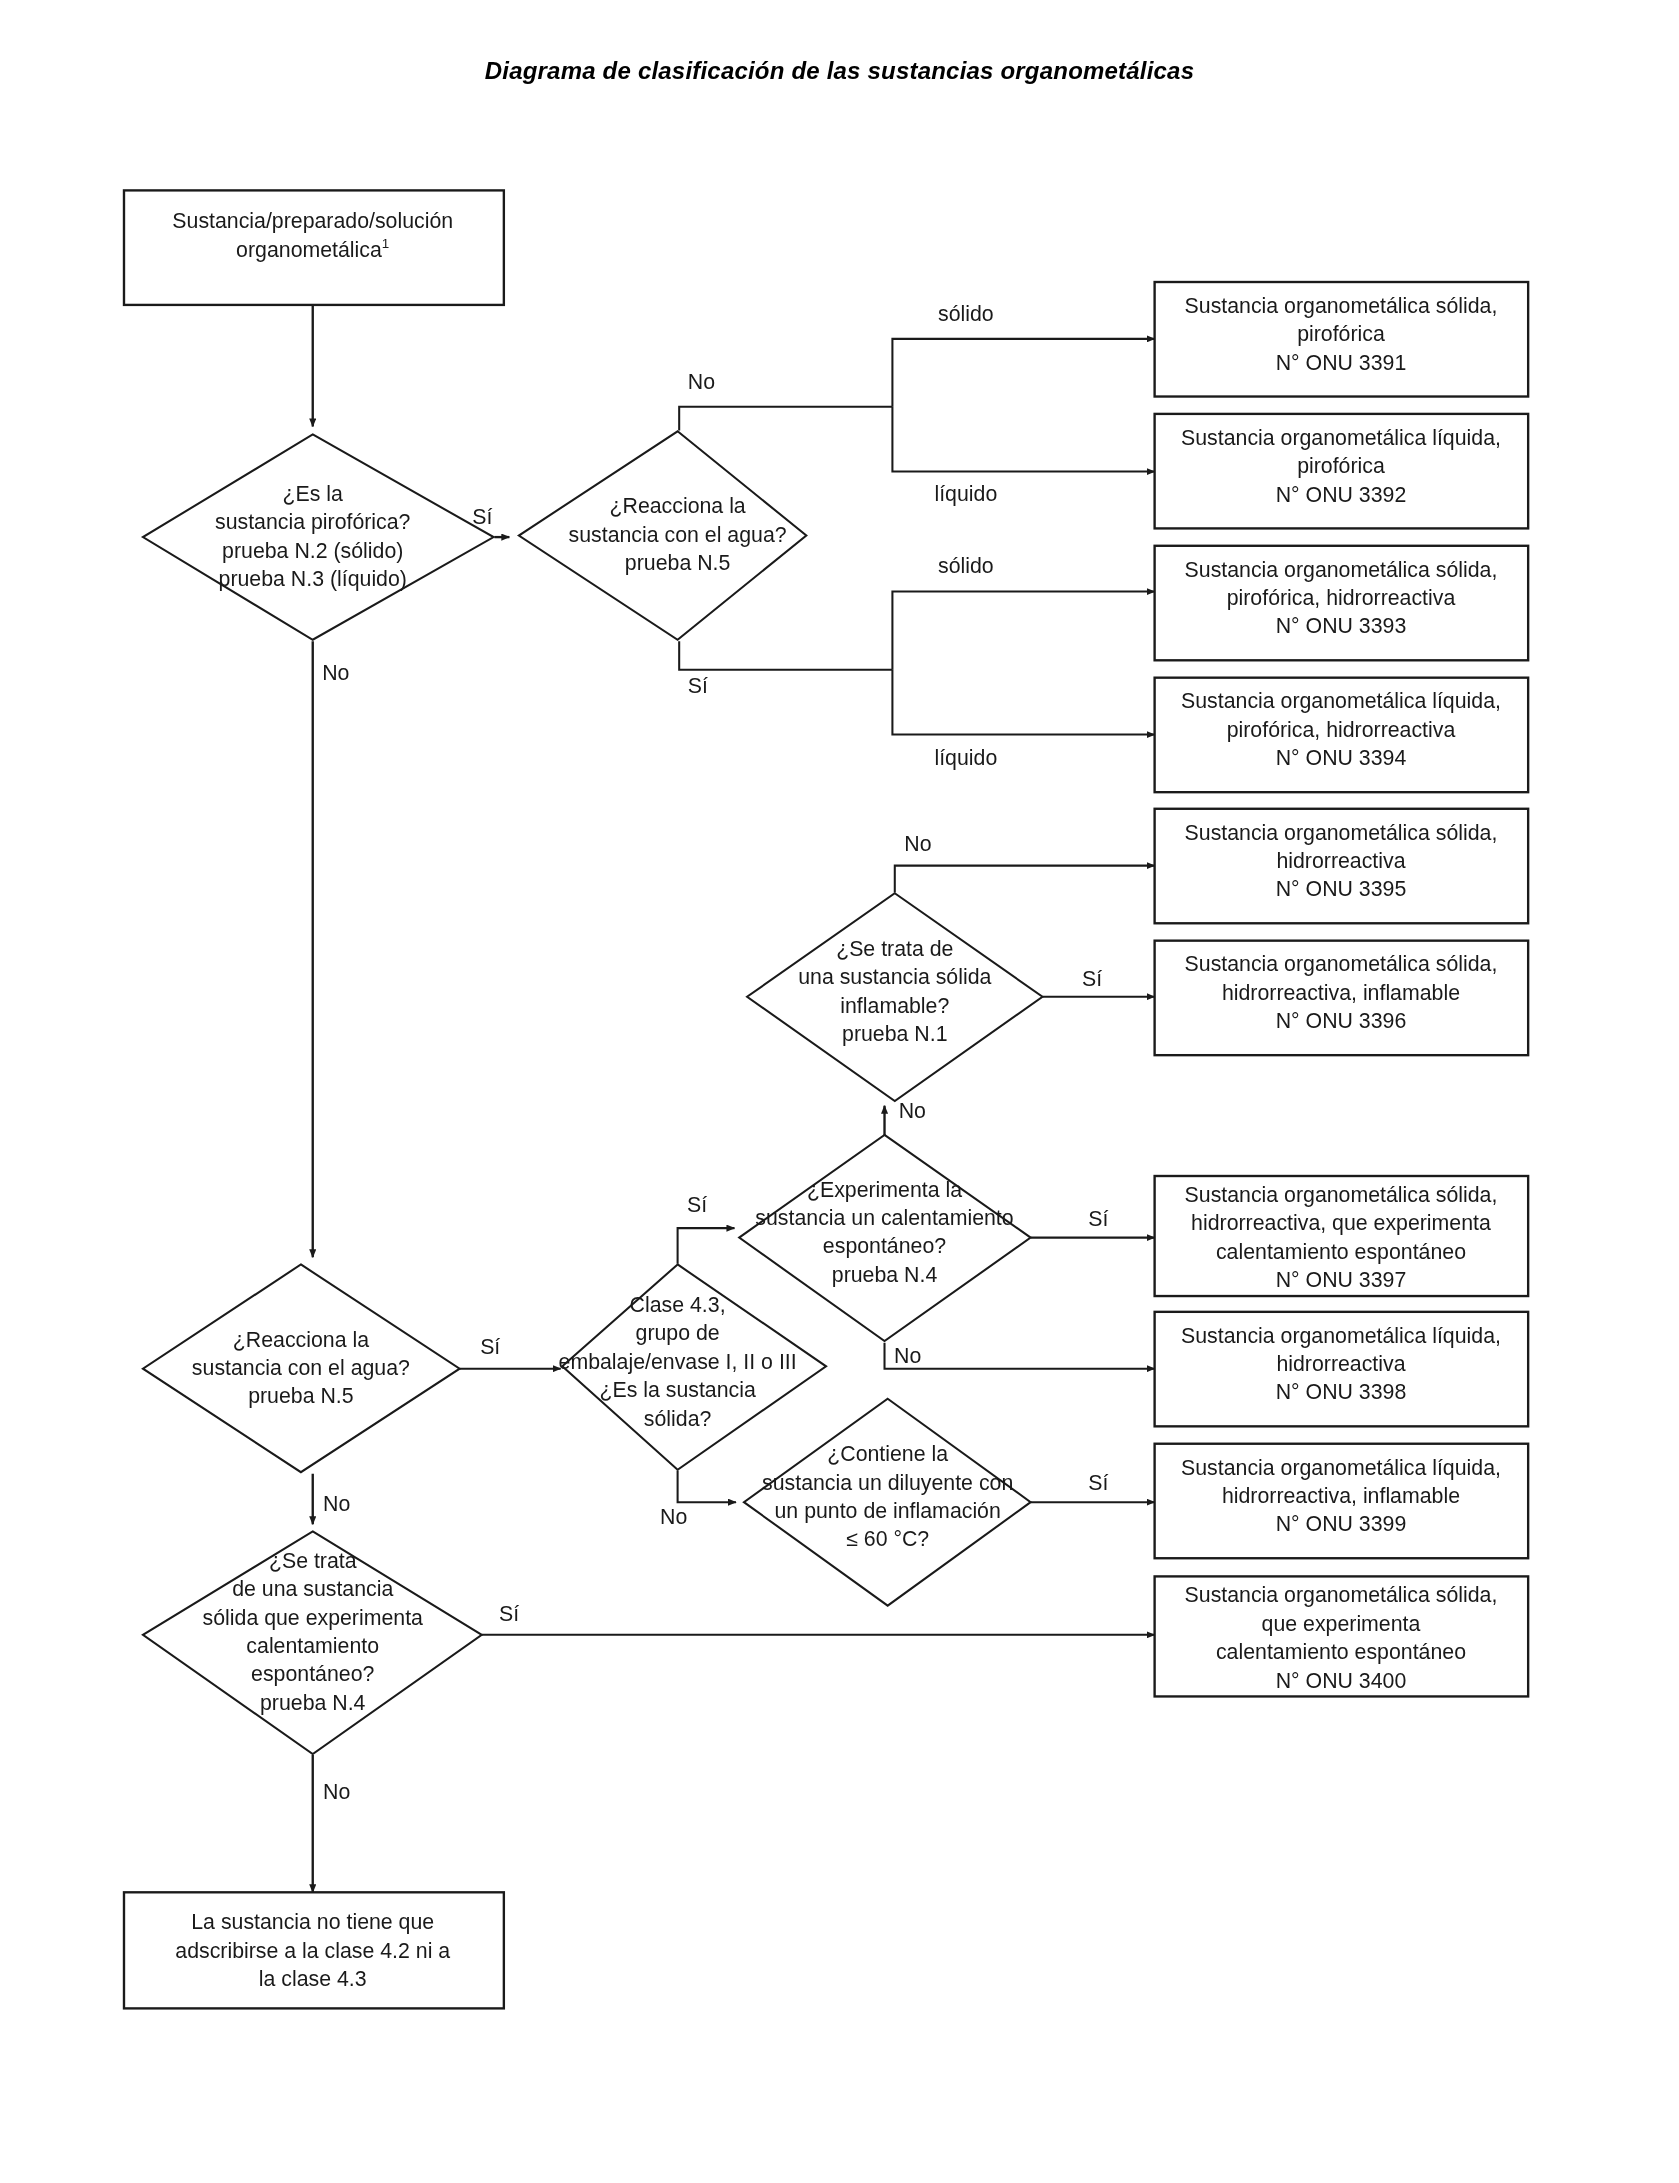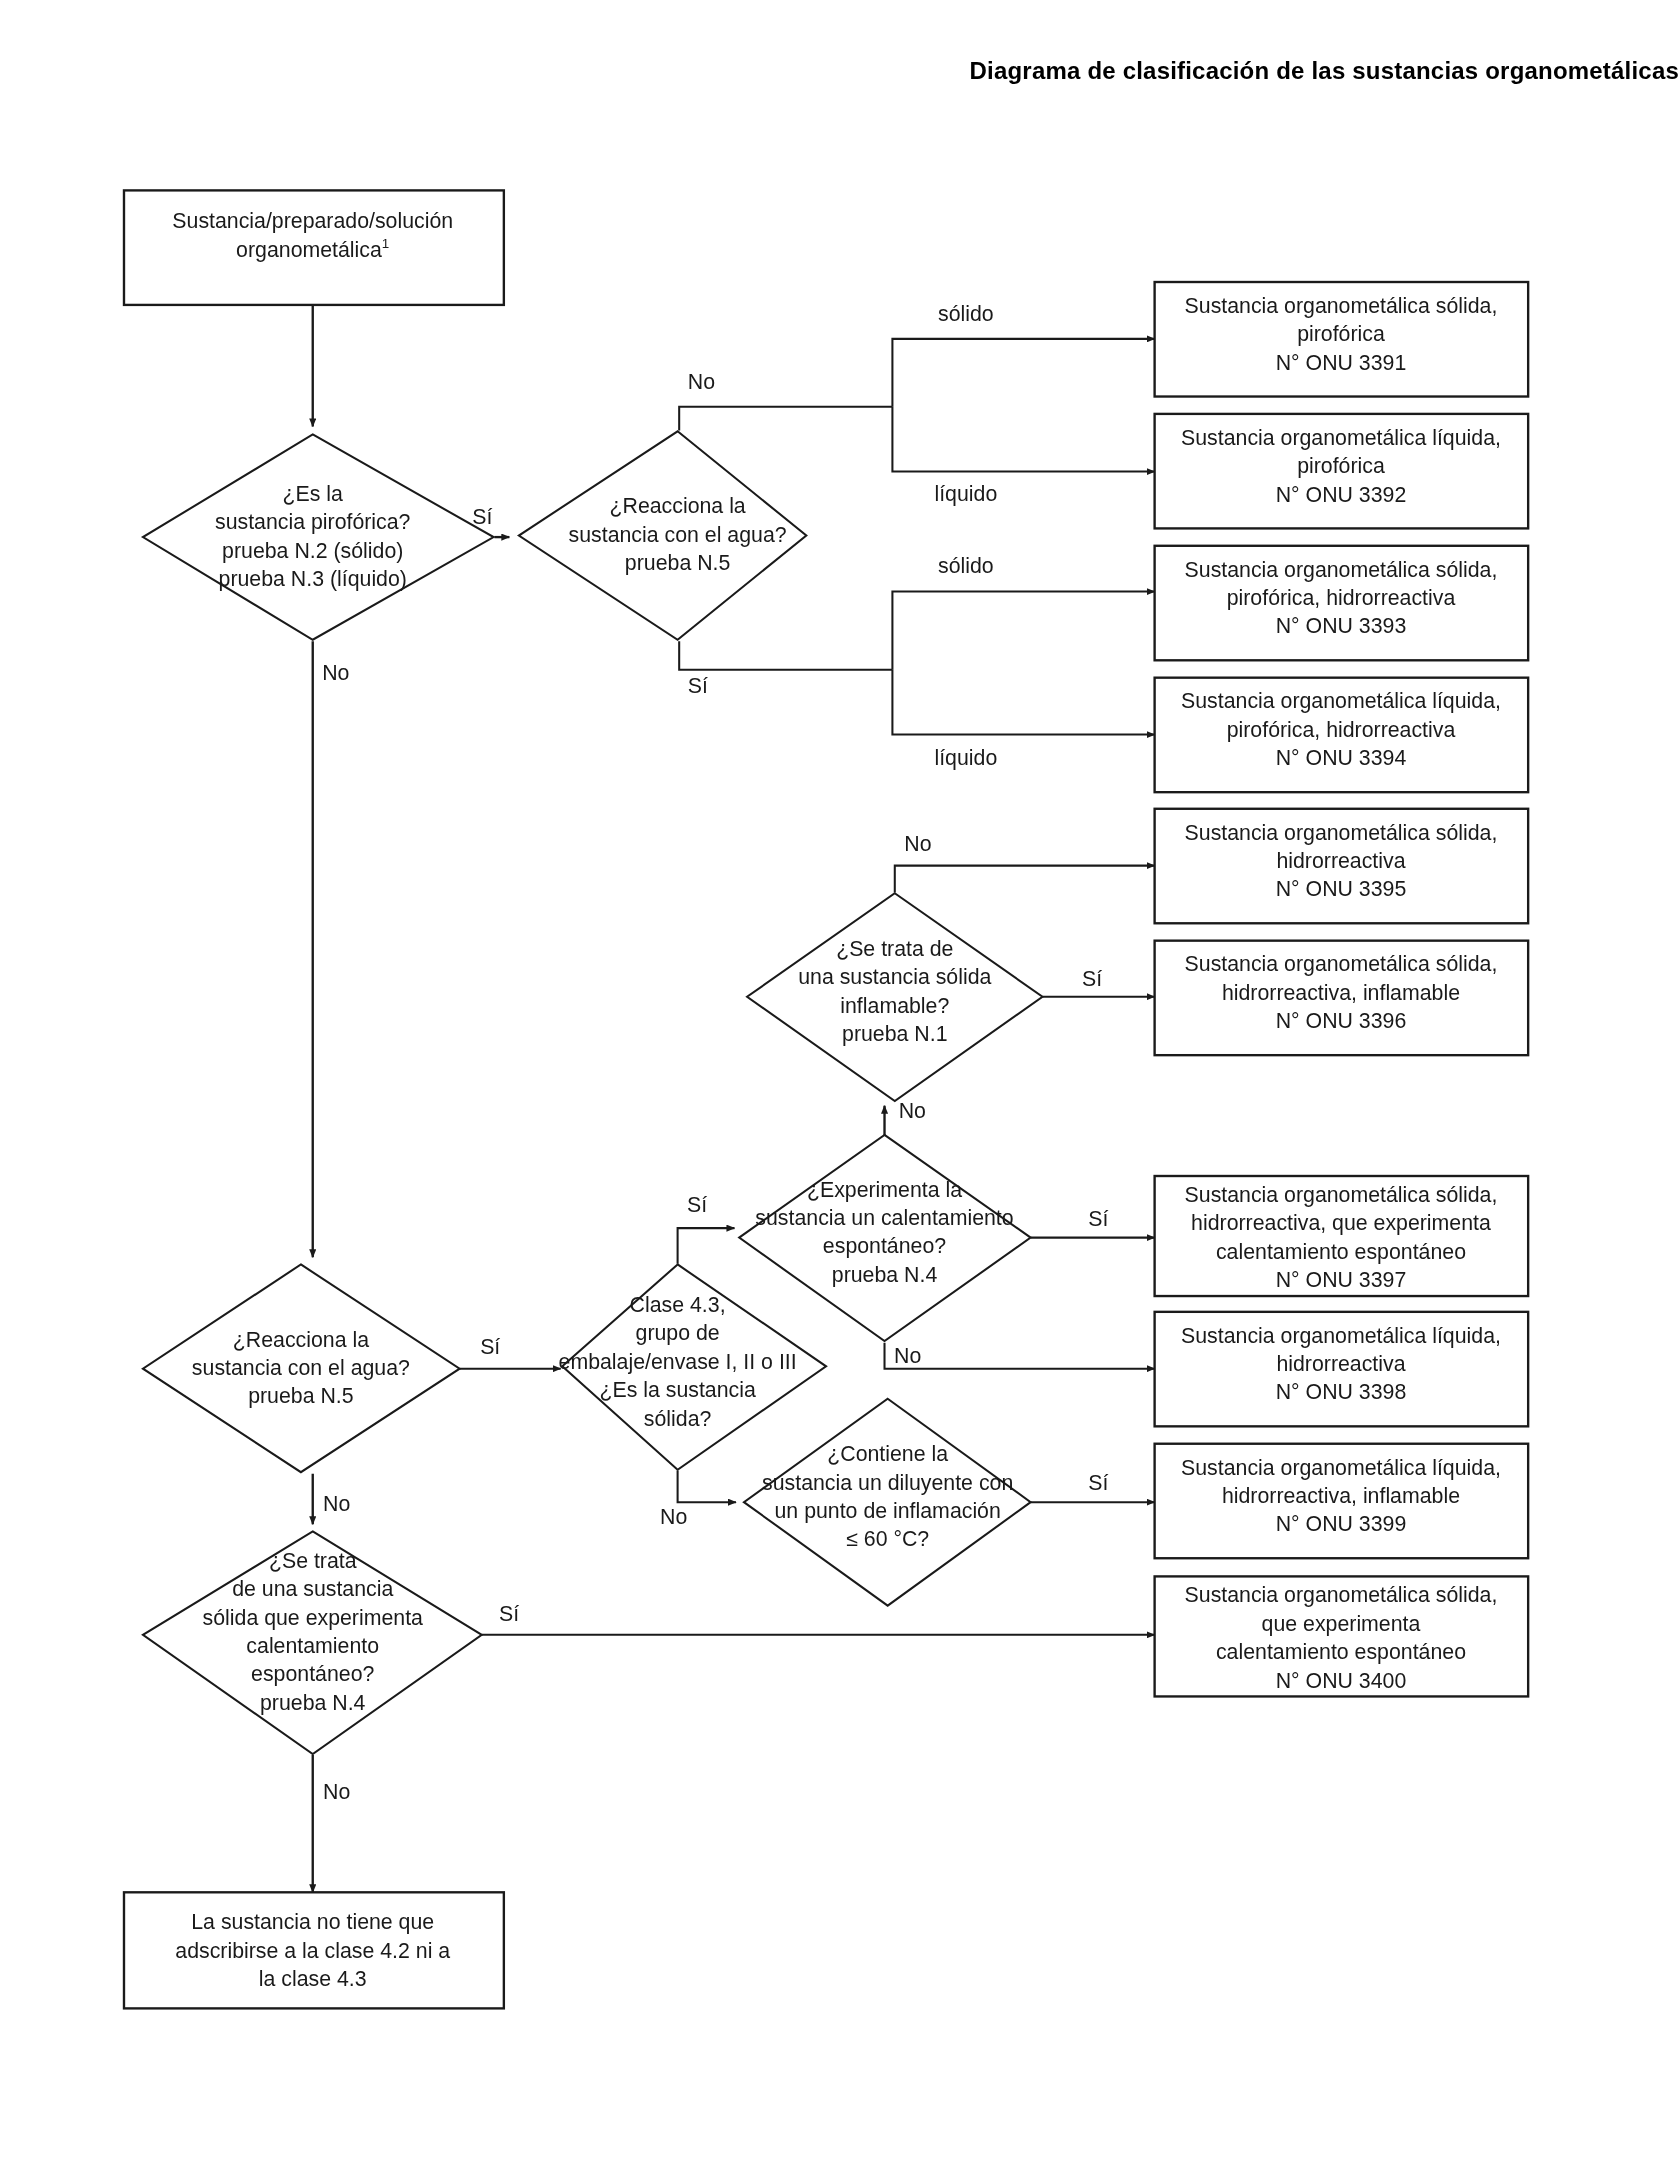--- a/index.html
+++ b/index.html
@@ -1,20 +1,20 @@
 <!DOCTYPE html>
 <html style="font-size:12.6px"><head>
 <meta charset="utf-8">
 <style>
   html,body{margin:0;padding:0;background:#ffffff;}
   body{width:1679px;height:2183px;font-family:"Liberation Sans",sans-serif;color:#000;}
   #stage{position:relative;width:1679px;height:2183px;overflow:hidden;background:#fff;}
   #title{
-    position:absolute;left:0;top:57px;width:1679px;text-align:right;
-    font-size:24px;font-weight:bold;letter-spacing:0.2px;
+    position:absolute;left:0;top:57px;width:1679px;text-align:center;
+    font-size:24px;font-weight:bold;letter-spacing:0.2px;font-style:italic;
   }
   svg#flow{position:absolute;left:0;top:0;width:1679px;height:2183px;}
   svg#flow .shape{fill:#ffffff;stroke:#1a1a1a;stroke-width:3;}
   svg#flow .diamond{fill:#ffffff;stroke:#1a1a1a;stroke-width:2.6;}
   svg#flow .link{fill:none;stroke:#1a1a1a;stroke-width:3;}
   svg#flow .thin{stroke-width:2.6;}
   svg#flow text{font-family:"Liberation Sans",sans-serif;fill:#1a1a1a;}
   .nodetext{font-size:27px;}
   .edgelabel{font-size:27px;}
   .sup{font-size:17px;}

